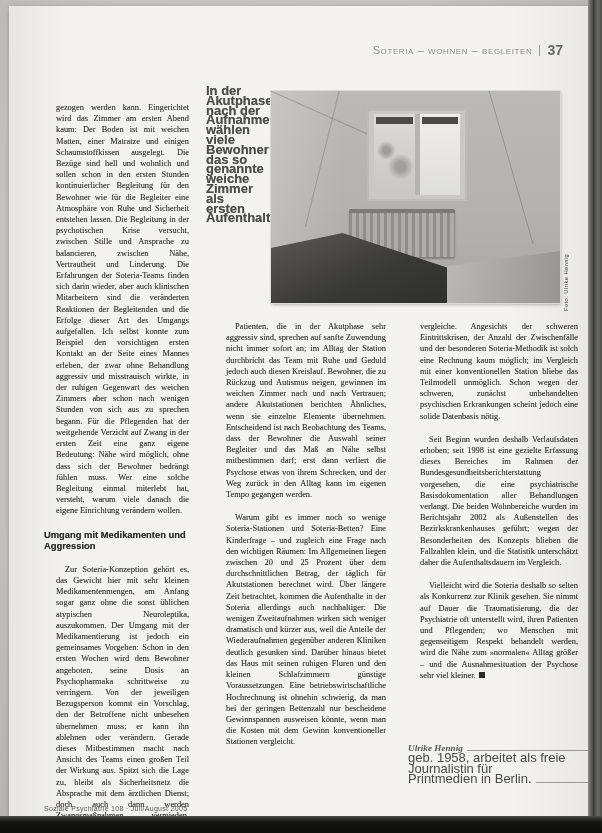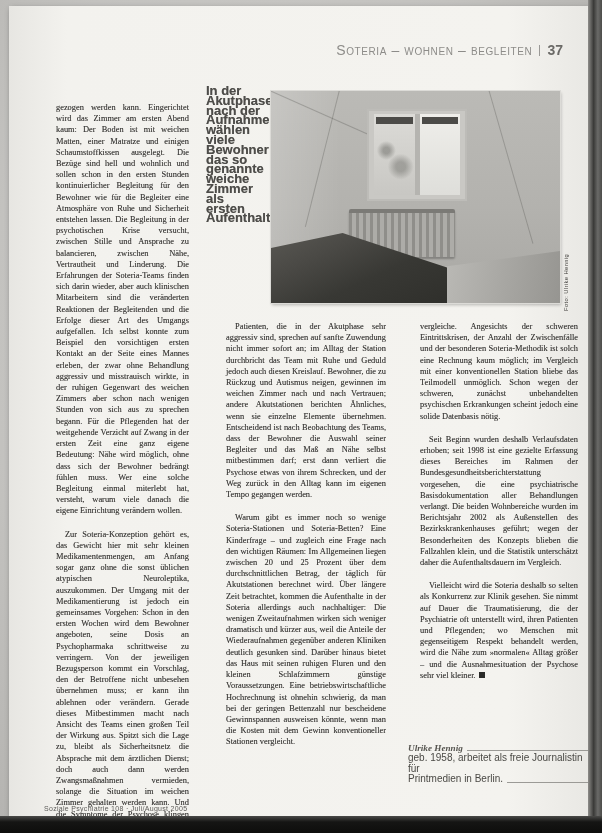--- a/index.html
+++ b/index.html
@@ -28,21 +28,21 @@
     box-shadow:2px 3px 6px rgba(0,0,0,.45);
   }
   
   .pagehead{
     position:absolute;top:36px;right:26px;
     display:flex;align-items:center;gap:7px;
   }
   .running-title{
     font-family:"Liberation Sans",sans-serif;
     font-variant:small-caps;letter-spacing:.6px;
-    font-size:14px;color:#8d8c89;
+    font-size:11px;color:#8d8c89;
   }
   .head-rule{width:1px;height:11px;background:#9a9996;}
   .folio{
     font-family:"Liberation Sans",sans-serif;
     font-size:14px;font-weight:bold;color:#6b6a67;
   }
   
   .photo{
     position:absolute;left:262px;top:85px;width:289px;height:212px;
     background:linear-gradient(180deg,#bbbab6 0%,#b3b2ae 55%,#a9a8a4 100%);
@@ -128,21 +128,21 @@
   .author{
     position:absolute;left:399px;top:737px;width:182px;
     font-family:"Liberation Sans",sans-serif;color:#45443f;
   }
   .author .row{display:flex;align-items:flex-end;justify-content:flex-end;}
   .author .fill{flex:1;border-bottom:1px solid #9b9a96;margin:0 0 2px 4px;}
   .author-name{
     font-family:"Liberation Serif",serif;
     font-style:italic;font-weight:bold;font-size:9.2px;color:#55544f;
   }
-  .author-bio{font-size:10px;line-height:10.5px;color:#4a4945;}
+  .author-bio{font-size:13px;line-height:10.5px;color:#4a4945;}
   
   .footer{
     position:absolute;left:35px;top:799px;
     font-family:"Liberation Sans",sans-serif;
     font-size:7px;letter-spacing:.3px;color:#5c5b58;
   }
 </style>
 </head>
 <body>
 
@@ -173,20 +173,21 @@
         </div>
       </div>
       <div class="radiator"></div>
       <div class="floor"></div>
       <div class="mattress"></div>
     </div>
     <div class="photo-credit">Foto: Ulrike Hennig</div>
 
     <div class="col col1">
       <p>gezogen werden kann. Eingerichtet wird das Zimmer am ersten Abend kaum: Der Boden ist mit weichen Matten, einer Matratze und einigen Schaumstoffkissen ausgelegt. Die Bezüge sind hell und wohnlich und sollen schon in den ersten Stunden kontinuierlicher Begleitung für den Bewohner wie für die Begleiter eine Atmosphäre von Ruhe und Sicherheit entstehen lassen. Die Begleitung in der psychotischen Krise versucht, zwischen Stille und Ansprache zu balancieren, zwischen Nähe, Vertrautheit und Linderung. Die Erfahrungen der Soteria-Teams finden sich darin wieder, aber auch klinischen Mitarbeitern sind die veränderten Reaktionen der Begleitenden und die Erfolge dieser Art des Umgangs aufgefallen. Ich selbst konnte zum Beispiel den vorsichtigen ersten Kontakt an der Seite eines Mannes erleben, der zwar ohne Behandlung aggressiv und misstrauisch wirkte, in der ruhigen Gegenwart des weichen Zimmers aber schon nach wenigen Stunden von sich aus zu sprechen begann. Für die Pflegenden hat der weitgehende Verzicht auf Zwang in der ersten Zeit eine ganz eigene Bedeutung: Nähe wird möglich, ohne dass sich der Bewohner bedrängt fühlen muss. Wer eine solche Begleitung einmal miterlebt hat, versteht, warum viele danach die eigene Einrichtung verändern wollen.</p>
+      <h2>Umgang mit Medikamenten und Aggression</h2>
       <p class="ind">Zur Soteria-Konzeption gehört es, das Gewicht hier mit sehr kleinen Medikamentenmengen, am Anfang sogar ganz ohne die sonst üblichen atypischen Neuroleptika, auszukommen. Der Umgang mit der Medikamentierung ist jedoch ein gemeinsames Vorgehen: Schon in den ersten Wochen wird dem Bewohner angeboten, seine Dosis an Psychopharmaka schrittweise zu verringern. Von der jeweiligen Bezugsperson kommt ein Vorschlag, den der Betroffene nicht unbesehen übernehmen muss; er kann ihn ablehnen oder verändern. Gerade dieses Mitbestimmen macht nach Ansicht des Teams einen großen Teil der Wirkung aus. Spitzt sich die Lage zu, bleibt als Sicherheitsnetz die Absprache mit dem ärztlichen Dienst; doch auch dann werden Zwangsmaßnahmen vermieden, solange die Situation im weichen Zimmer gehalten werden kann. Und die Symptome der Psychose klingen hier nach aller Erfahrung nicht langsamer ab als unter der üblichen Ausgangsbehandlung.</p>
     </div>
 
     <div class="col col2">
       <p class="ind">Patienten, die in der Akutphase sehr aggressiv sind, sprechen auf sanfte Zuwendung nicht immer sofort an; im Alltag der Station durchbricht das Team mit Ruhe und Geduld jedoch auch diesen Kreislauf. Bewohner, die zu Rückzug und Autismus neigen, gewinnen im weichen Zimmer nach und nach Vertrauen; andere Akutstationen berichten Ähnliches, wenn sie einzelne Elemente übernehmen. Entscheidend ist nach Beobachtung des Teams, dass der Bewohner die Auswahl seiner Begleiter und das Maß an Nähe selbst mitbestimmen darf; erst dann verliert die Psychose etwas von ihrem Schrecken, und der Weg zurück in den Alltag kann im eigenen Tempo gegangen werden.</p>
       <p class="ind">Warum gibt es immer noch so wenige Soteria-Stationen und Soteria-Betten? Eine Kinderfrage – und zugleich eine Frage nach den wichtigen Räumen: Im Allgemeinen liegen zwischen 20 und 25 Prozent über dem durchschnittlichen Betrag, der täglich für Akutstationen berechnet wird. Über längere Zeit betrachtet, kommen die Aufenthalte in der Soteria allerdings auch nachhaltiger: Die wenigen Zweitaufnahmen wirken sich weniger dramatisch und kürzer aus, weil die Anteile der Wiederaufnahmen gegenüber anderen Kliniken deutlich gesunken sind. Darüber hinaus bietet das Haus mit seinen ruhigen Fluren und den kleinen Schlafzimmern günstige Voraussetzungen. Eine betriebswirtschaftliche Hochrechnung ist ohnehin schwierig, da man bei der geringen Bettenzahl nur bescheidene Gewinnspannen ausweisen könnte, wenn man die Kosten mit dem Gewinn konventioneller Stationen vergleicht.</p>
     </div>
 
     <div class="col col3">
       <p>vergleiche. Angesichts der schweren Eintrittskrisen, der Anzahl der Zwischenfälle und der besonderen Soteria-Methodik ist solch eine Rechnung kaum möglich; im Vergleich mit einer konventionellen Station bliebe das Teilmodell unmöglich. Schon wegen der schweren, zunächst unbehandelten psychischen Erkrankungen scheint jedoch eine solide Datenbasis nötig.</p>

